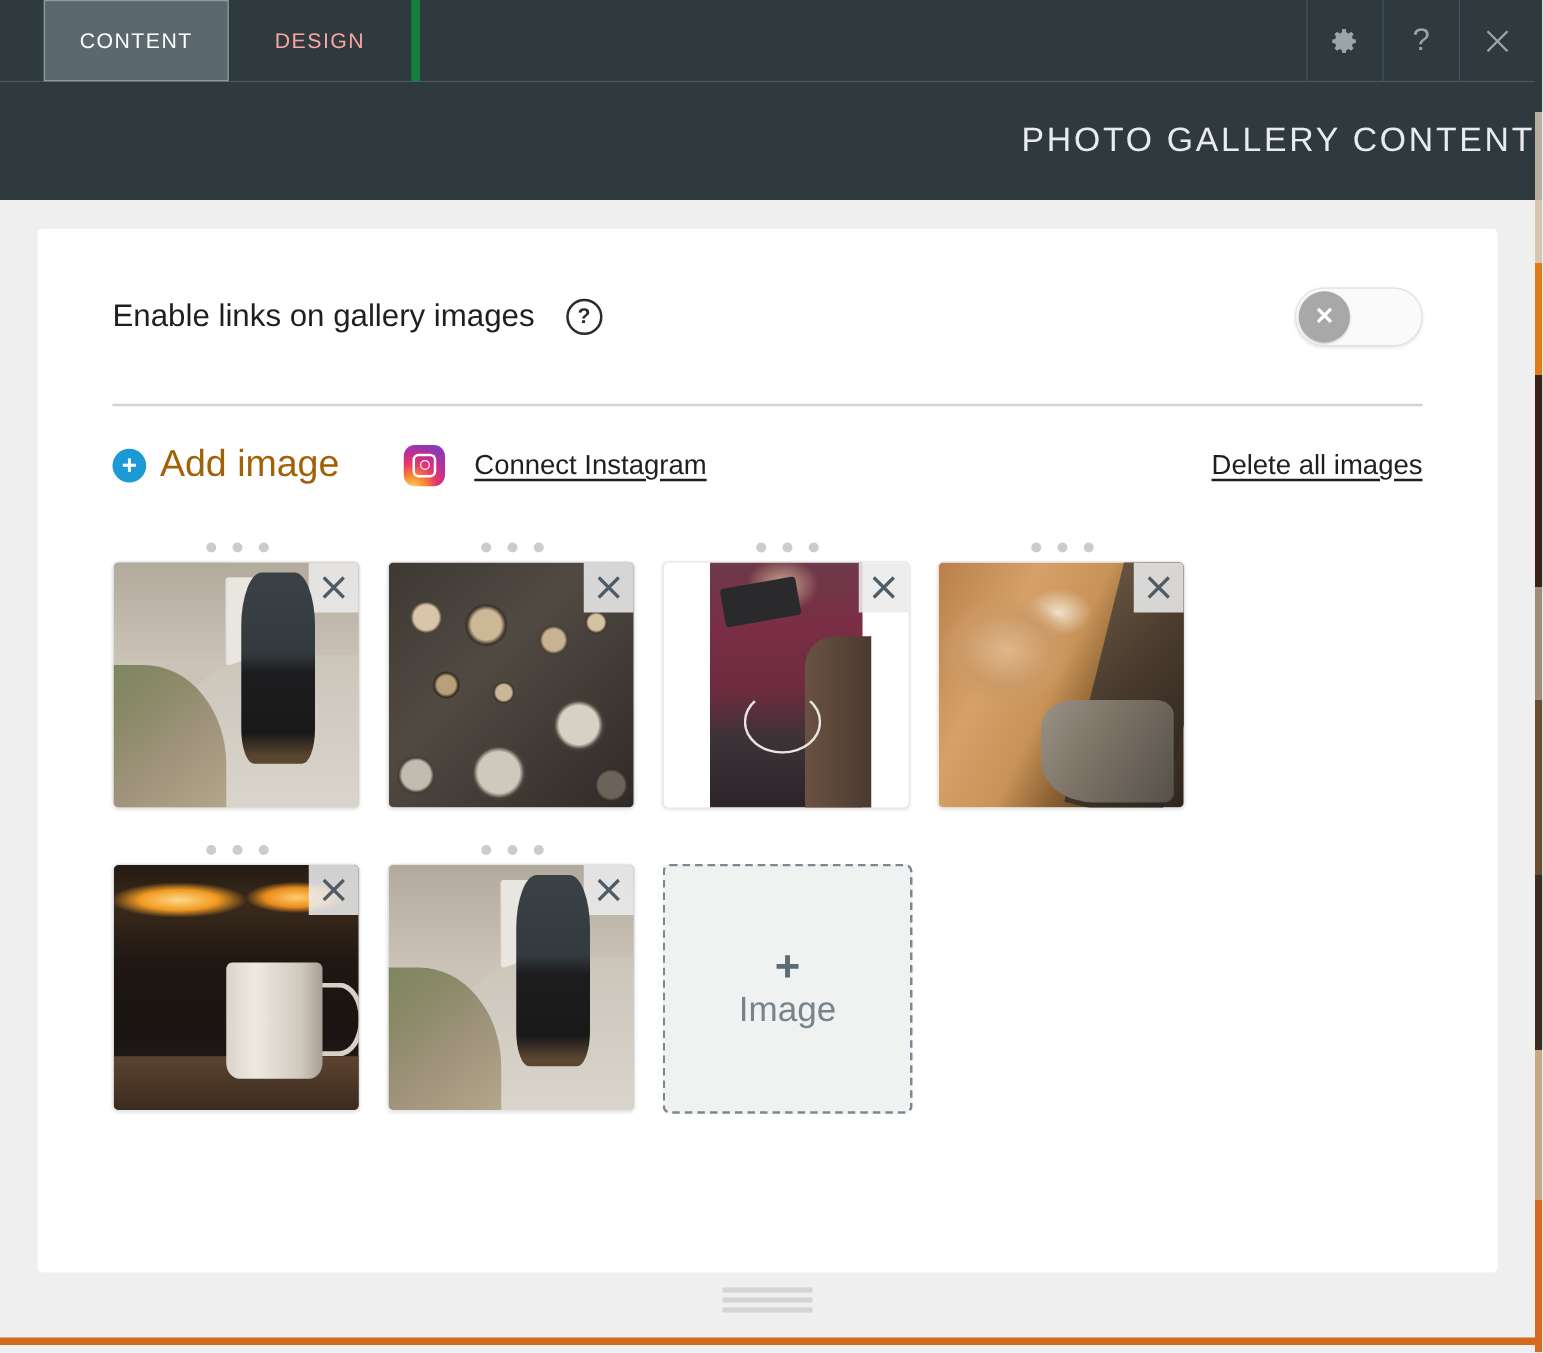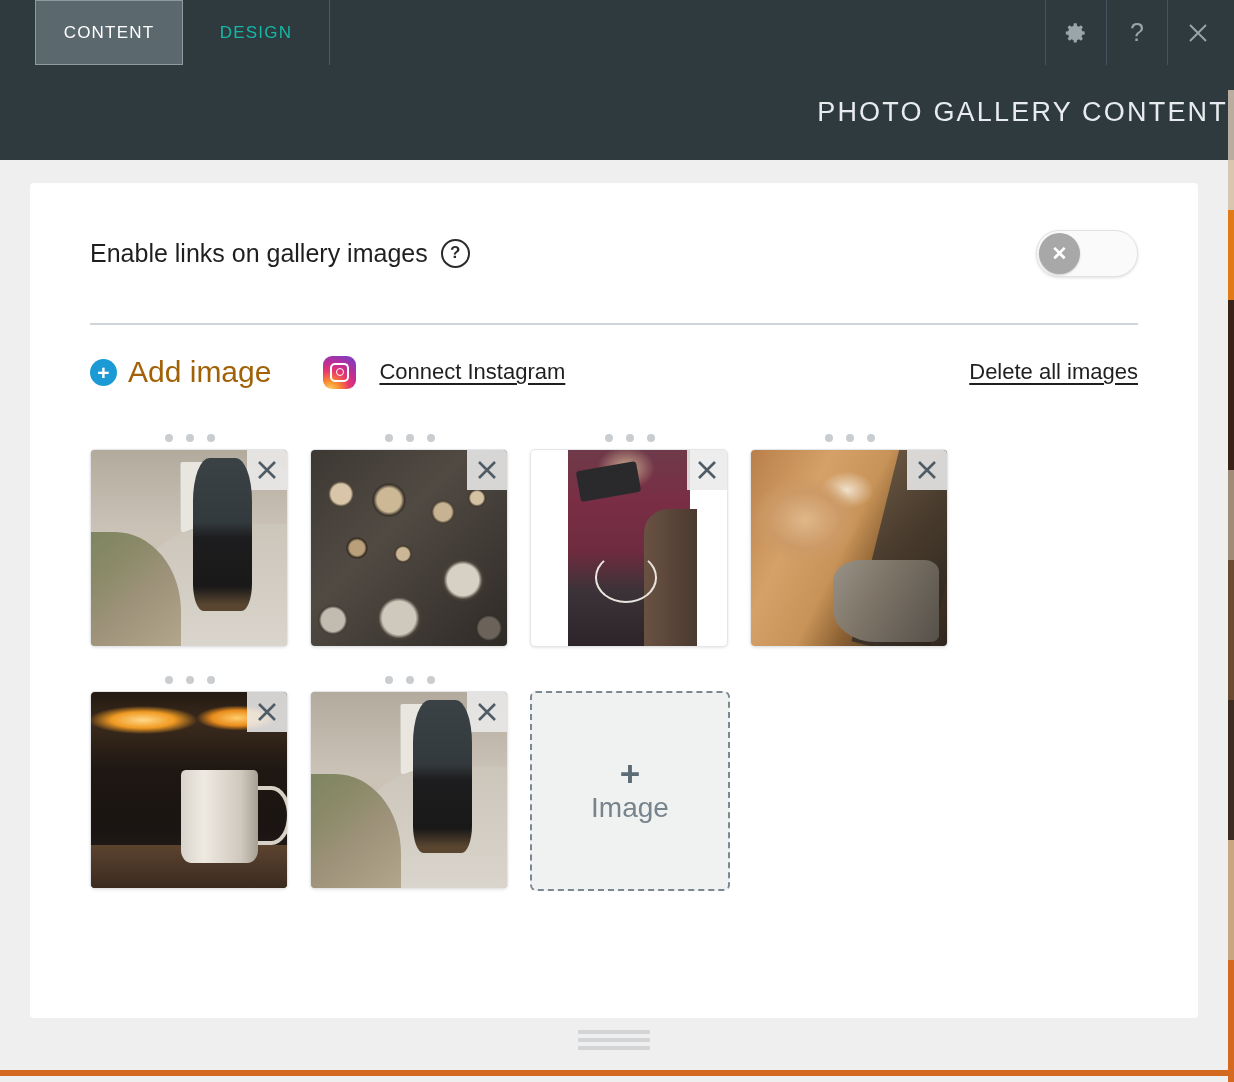--- a/index.html
+++ b/index.html
@@ -57,22 +57,22 @@
     display: flex;
     align-items: stretch;
     padding-left: 35px;
   }
   .tab {
     display: flex; align-items: center; justify-content: center;
     padding: 0 22px;
     min-width: 102px;
     letter-spacing: 1.2px;
     font-size: 17px;
-    color: #14b8a6;
-    border-right: 1px solid #15803d;
+    color: #fca5a5;
+    border-right: 7px solid #15803d;
     cursor: pointer;
     user-select: none;
   }
   .tab.active {
     background: #5b686e;
     color: #ffffff;
     border: 1px solid #8e9a9f;
   }
   .tabspacer { flex: 1 1 auto; border-right: 1px solid #465256; }
   .iconbtn {
@@ -108,21 +108,21 @@
     border-radius: 4px;
   }
   .card-inner { padding: 0 60px; }
 
   
   .toggle-row {
     display: flex; align-items: center; justify-content: space-between;
     height: 140px;
   }
   .toggle-label {
-    display: flex; align-items: center; gap: 13px;
+    display: flex; align-items: center; gap: 25px;
     font-size: 25px; color: #1f1f1f; font-weight: 400;
   }
   .help-icon {
     width: 25px; height: 25px; border-radius: 50%;
     border: 2.3px solid #2b2b2b;
     display: inline-flex; align-items: center; justify-content: center;
     font-size: 17px; font-weight: bold; color: #2b2b2b;
     cursor: pointer;
   }
   .switch {

